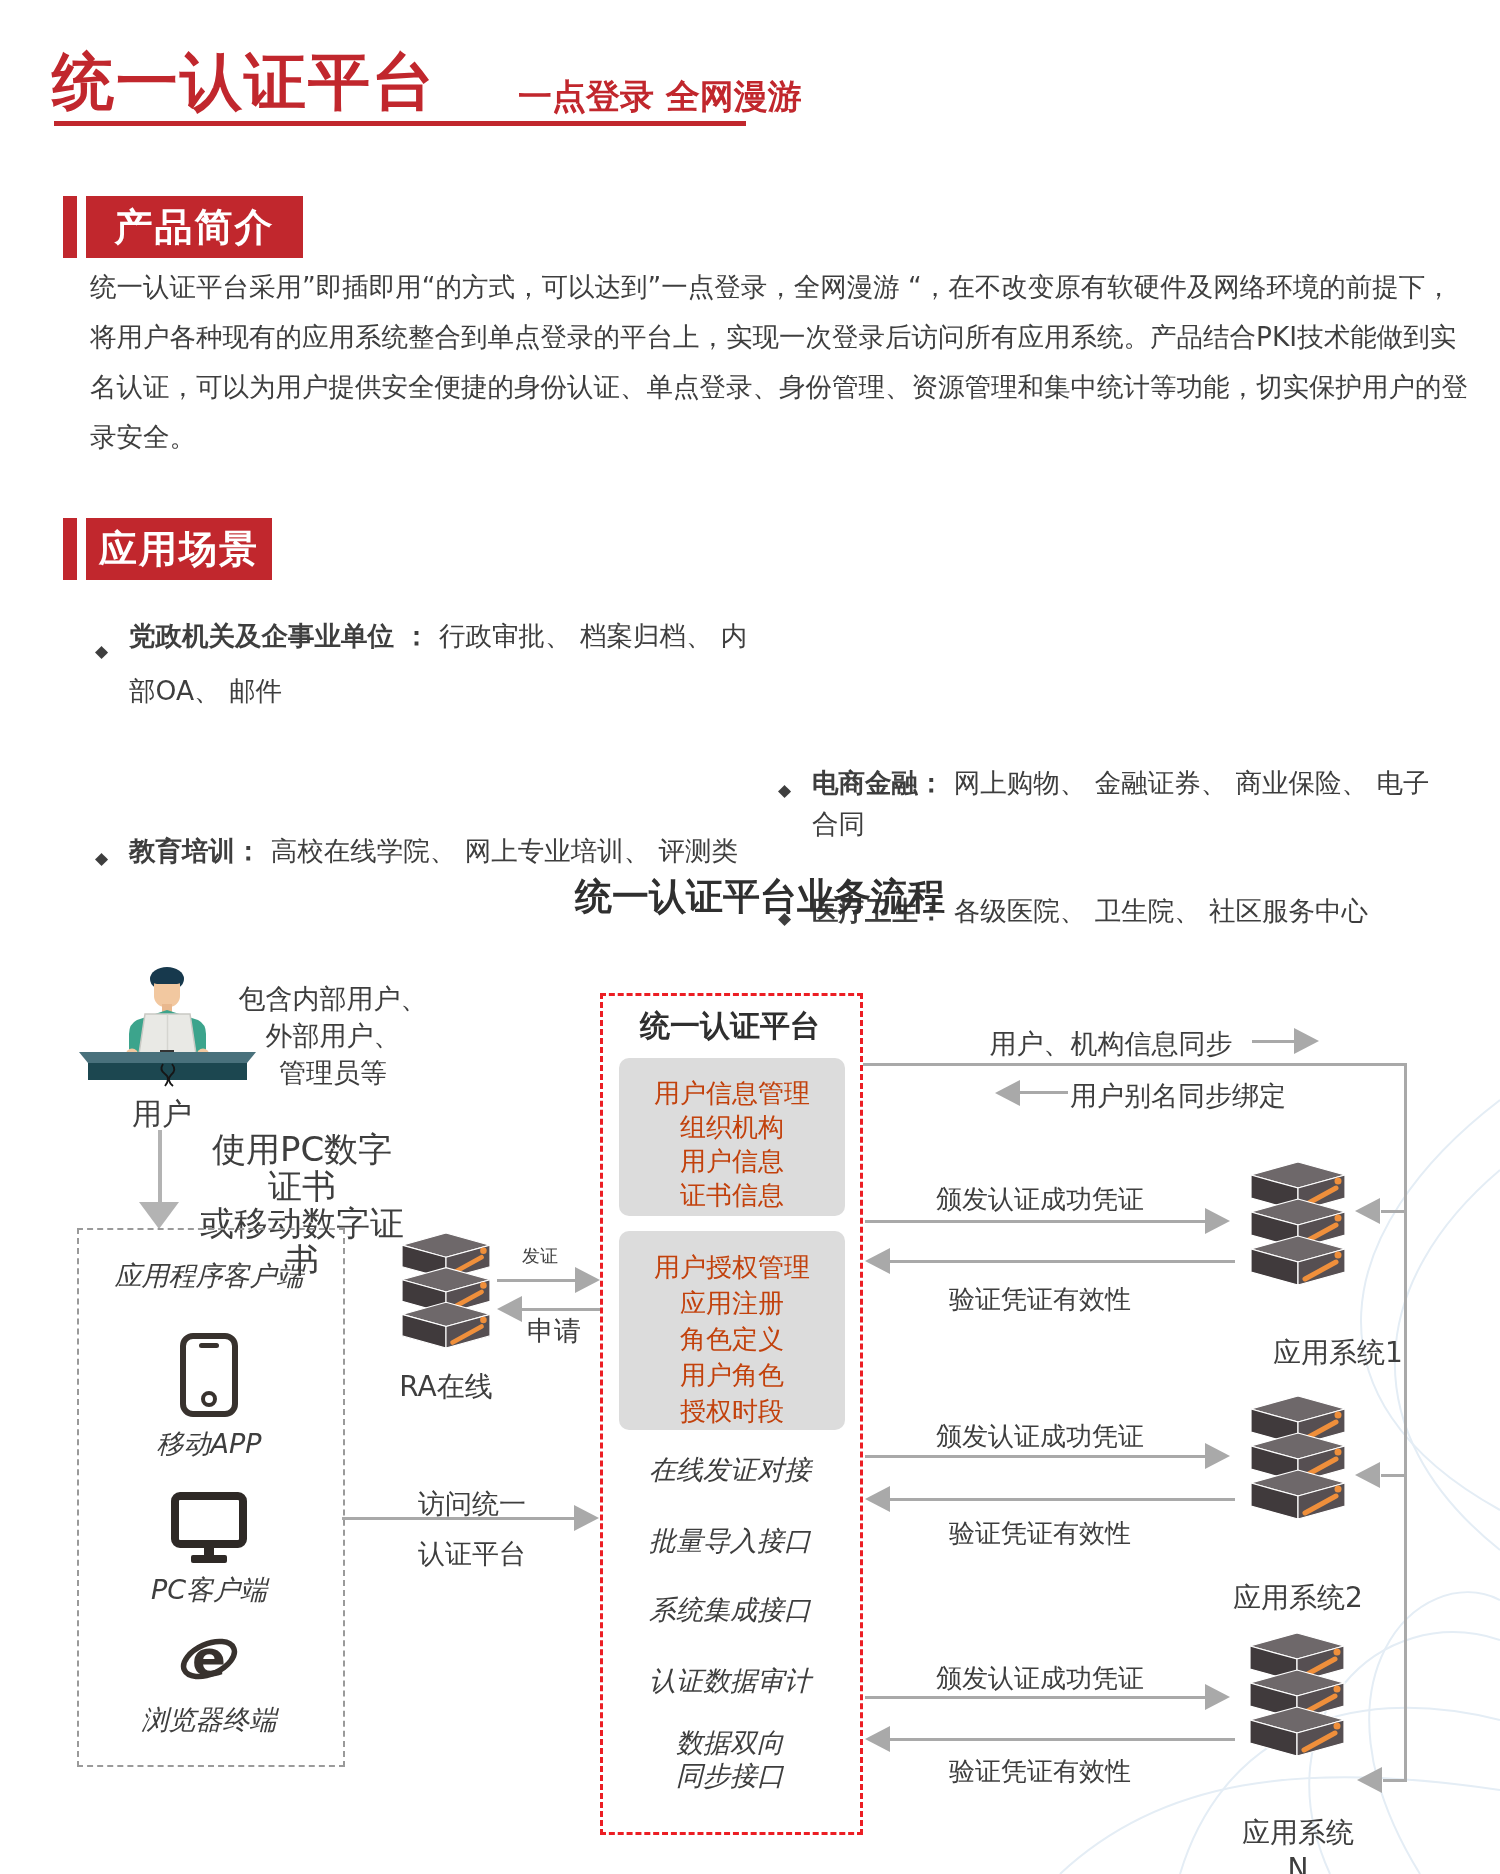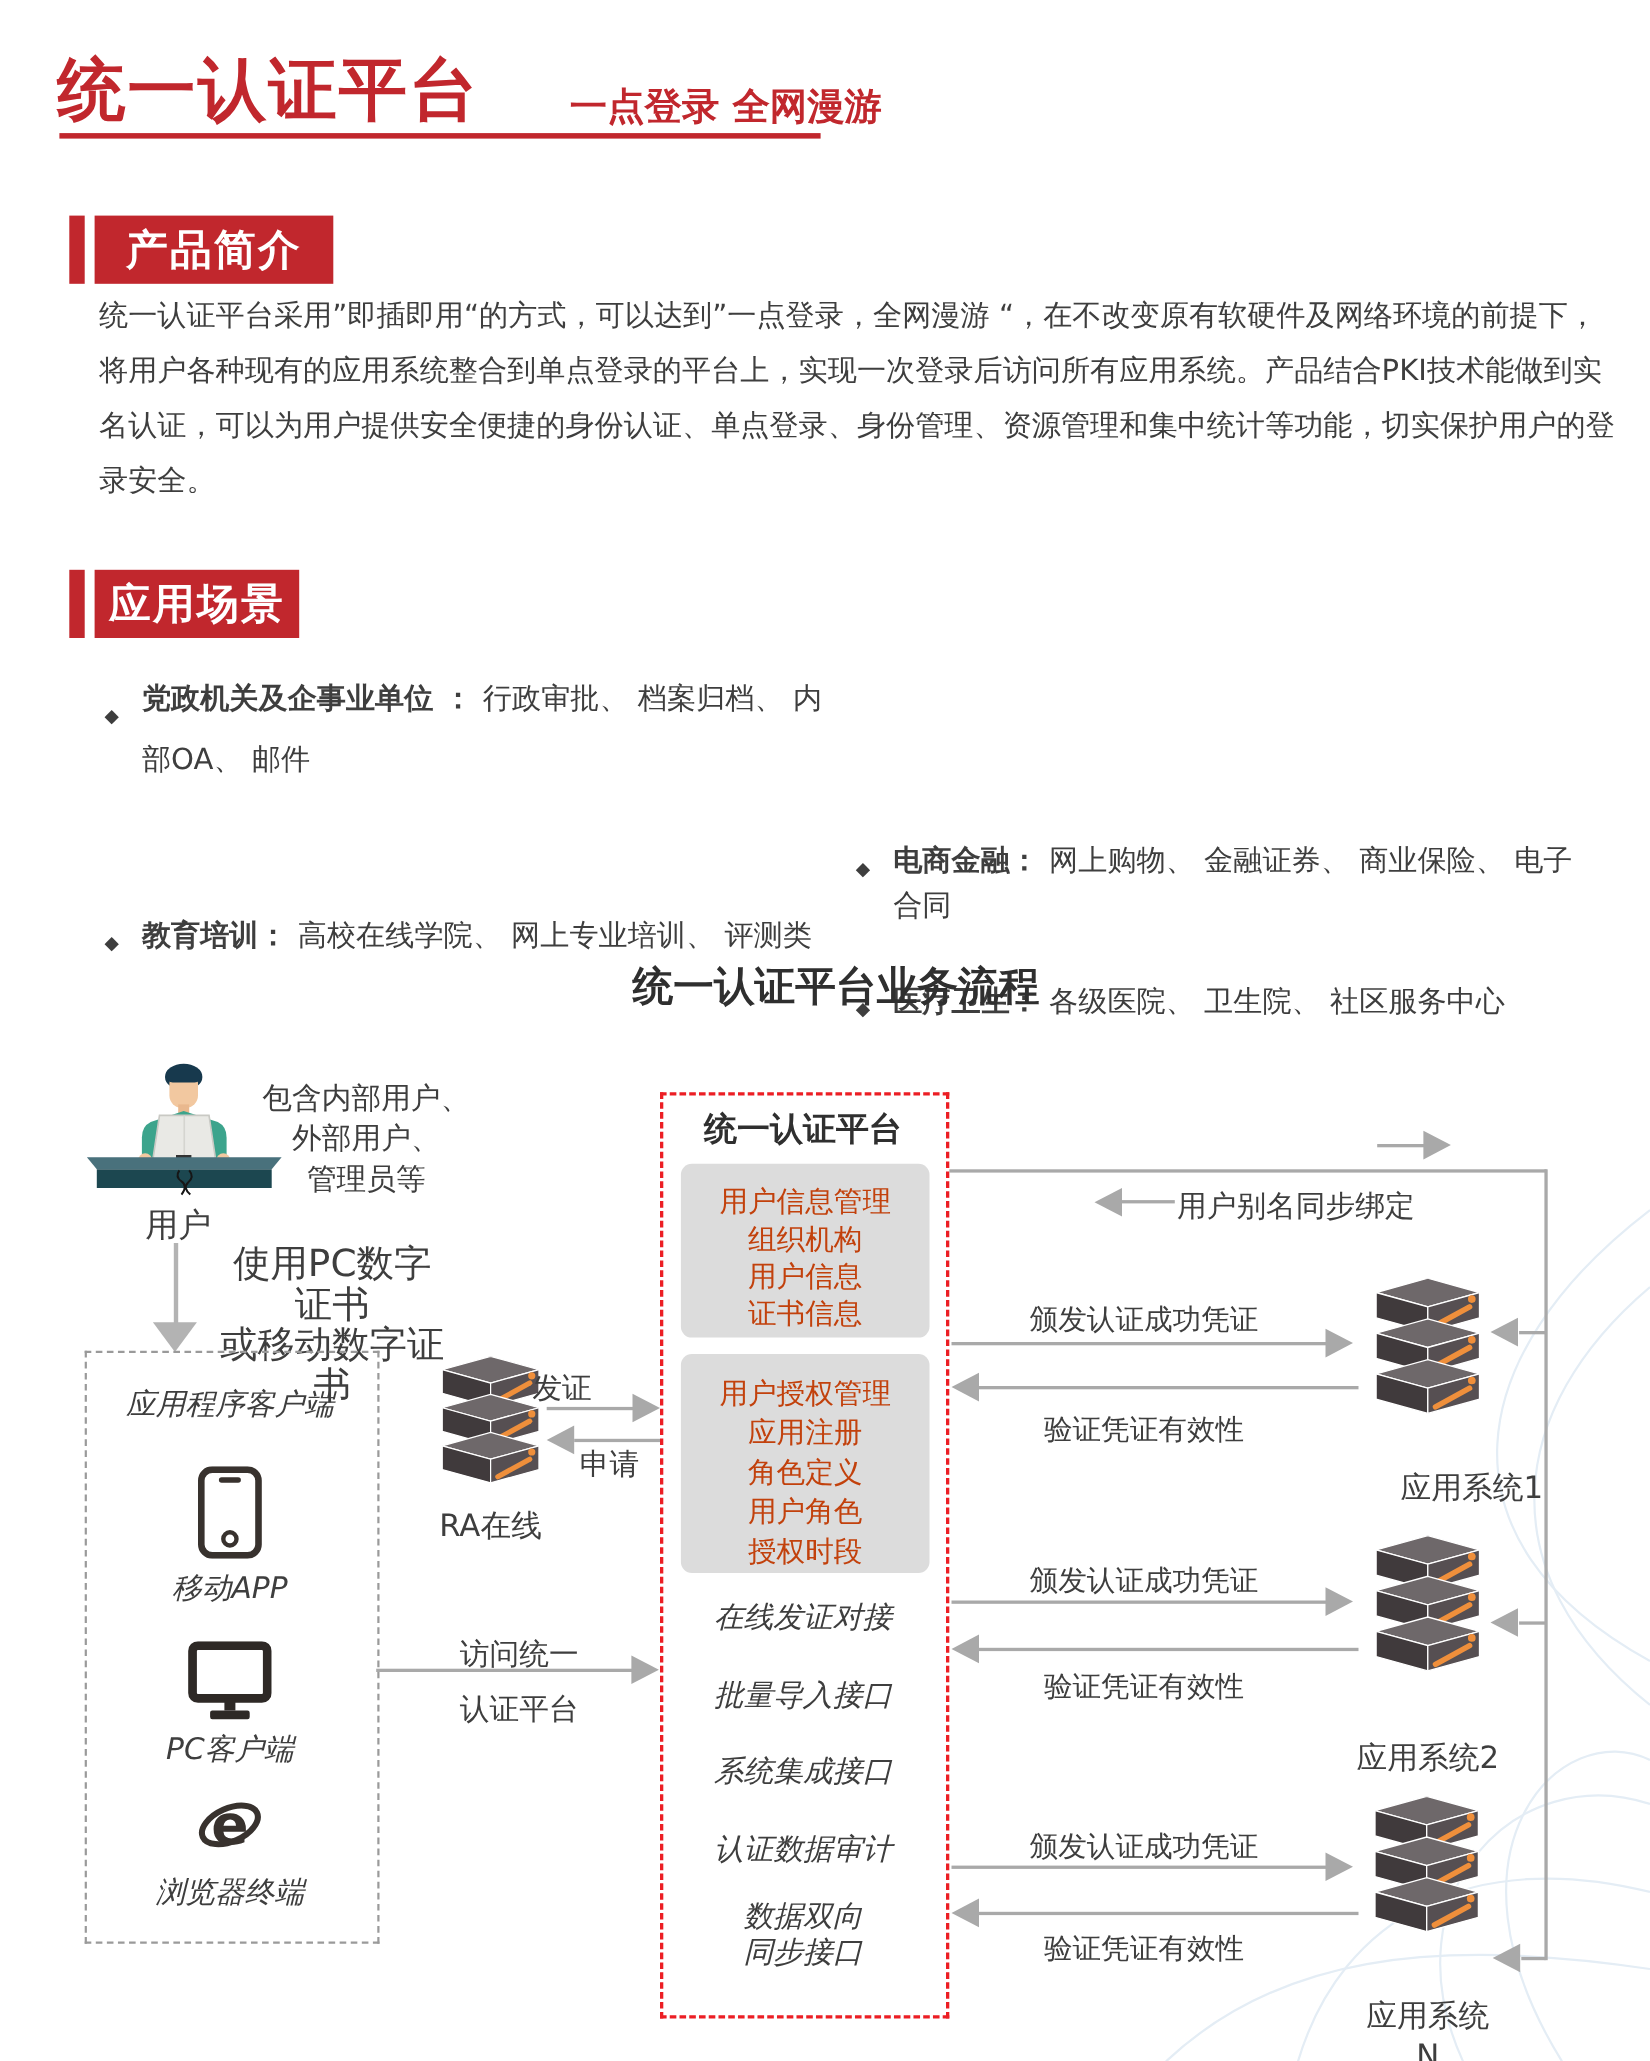--- a/index.html
+++ b/index.html
@@ -155,21 +155,21 @@
     <text x="30" y="46" text-anchor="middle" font-size="50" font-weight="bold" font-family="DejaVu Sans, sans-serif" fill="#38322e">e</text>
     <ellipse cx="30" cy="29" rx="27" ry="15" fill="none" stroke="#38322e" stroke-width="5.5" transform="rotate(-24 30 29)"></ellipse>
   </svg>
   <div class="abs ctr diag-label" style="left:77px;top:1702px;width:264px;">浏览器终端</div>
 
   <svg class="abs" style="left:399px;top:1233px;" width="94" height="116" viewBox="0 0 100 124">
     <use href="#srv"></use>
   </svg>
   <div class="abs ctr" style="left:386px;top:1368px;width:120px;font-size:28px;">RA在线</div>
 
-  <div class="abs flow-label" style="left:484px;top:1244px;font-size:27px;">发证</div>
+  <div class="abs flow-label" style="left:522px;top:1244px;font-size:18px;">发证</div>
   <div class="abs hline" style="left:497px;top:1279px;width:80px;"></div>
   <div class="abs tri-r" style="left:575px;top:1267px;"></div>
 
   <div class="abs tri-l" style="left:497px;top:1296px;"></div>
   <div class="abs hline" style="left:522px;top:1308px;width:79px;"></div>
   <div class="abs flow-label" style="left:527px;top:1313px;font-size:27px;">申请</div>
 
   <div class="abs ctr flow-label" style="left:412px;top:1486px;width:120px;font-size:27px;">访问统一</div>
   <div class="abs hline" style="left:342px;top:1517px;width:234px;"></div>
   <div class="abs tri-r" style="left:574px;top:1505px;"></div>
@@ -197,20 +197,21 @@
 
   <div class="abs ctr diag-label" style="left:600px;top:1452px;width:260px;">在线发证对接</div>
   <div class="abs ctr diag-label" style="left:600px;top:1523px;width:260px;">批量导入接口</div>
   <div class="abs ctr diag-label" style="left:600px;top:1592px;width:260px;">系统集成接口</div>
   <div class="abs ctr diag-label" style="left:600px;top:1663px;width:260px;">认证数据审计</div>
   <div class="abs ctr diag-label" style="left:600px;top:1726px;width:260px;line-height:33px;">
     <div>数据双向</div>
     <div>同步接口</div>
   </div>
 
+  <div class="abs ctr flow-label" style="left:951px;top:1026px;width:320px;font-size:27px;">用户、机构信息同步</div>
   <div class="abs hline" style="left:1252px;top:1040px;width:44px;"></div>
   <div class="abs tri-r" style="left:1294px;top:1028px;"></div>
 
   <div class="abs hline" style="left:863px;top:1063px;width:543px;"></div>
   <div class="abs vline" style="left:1404px;top:1063px;height:719px;"></div>
 
   <div class="abs tri-l" style="left:995px;top:1080px;"></div>
   <div class="abs hline" style="left:1020px;top:1091px;width:48px;"></div>
   <div class="abs ctr flow-label" style="left:1058px;top:1078px;width:240px;font-size:27px;">用户别名同步绑定</div>
 

